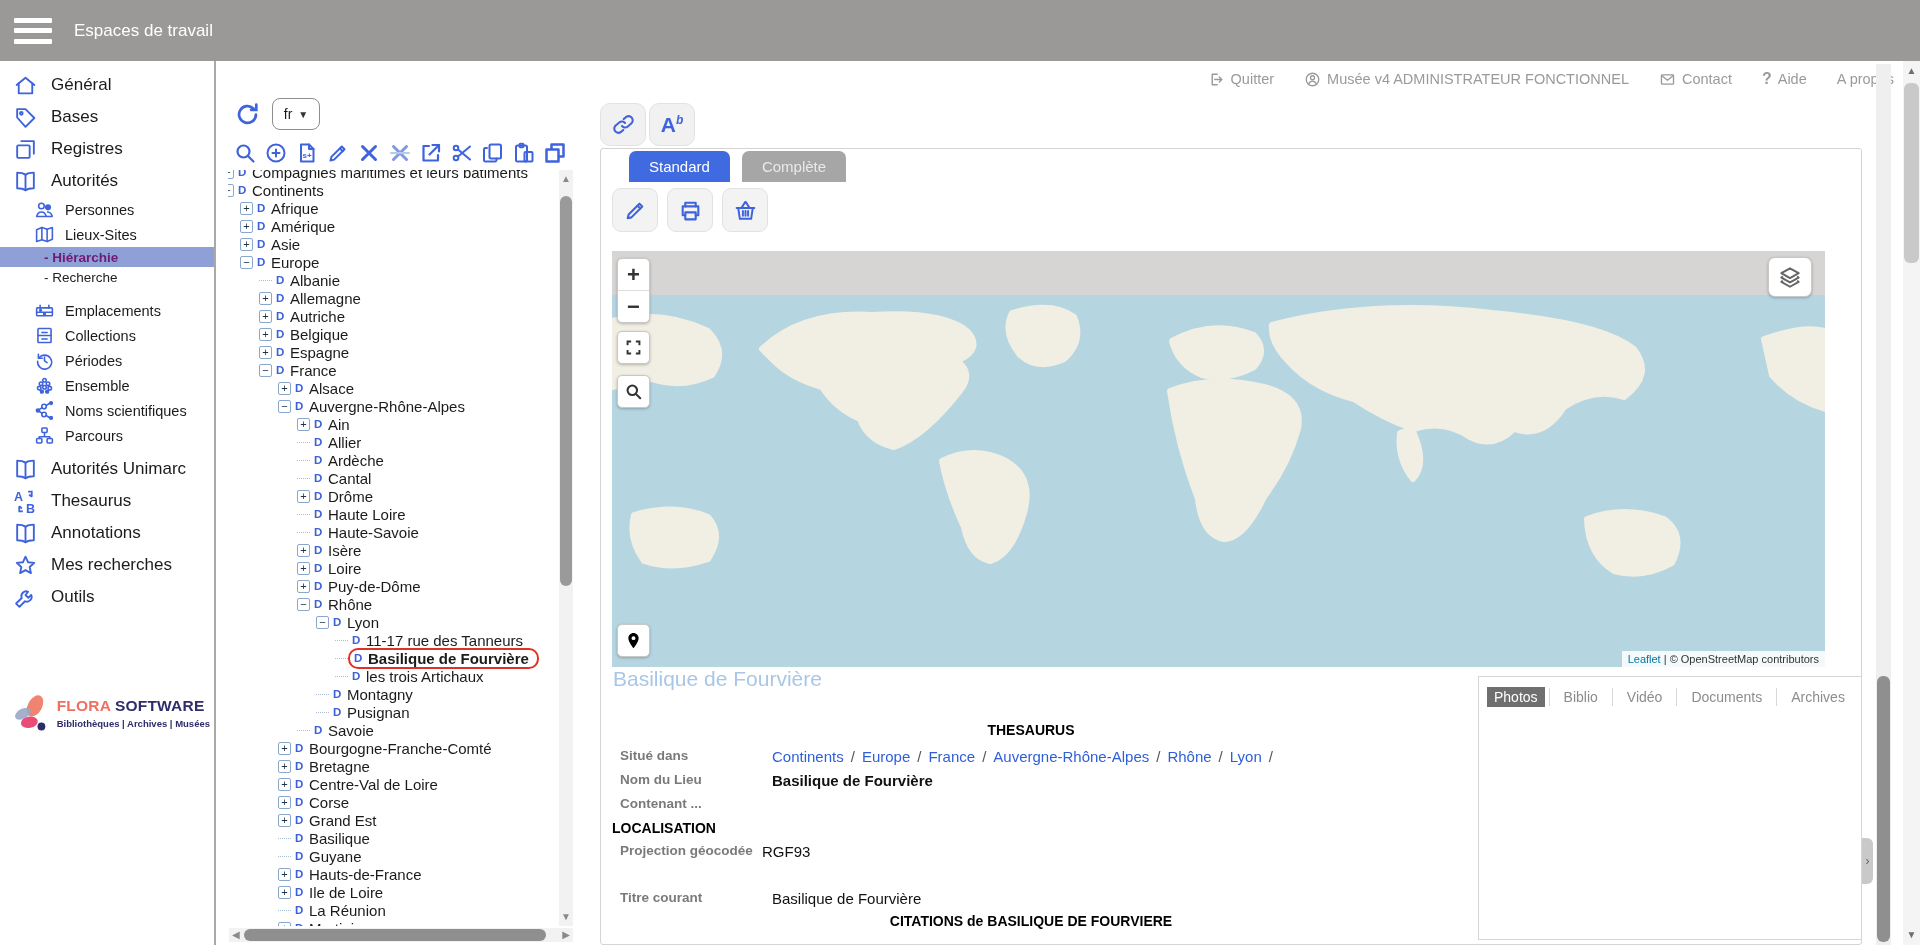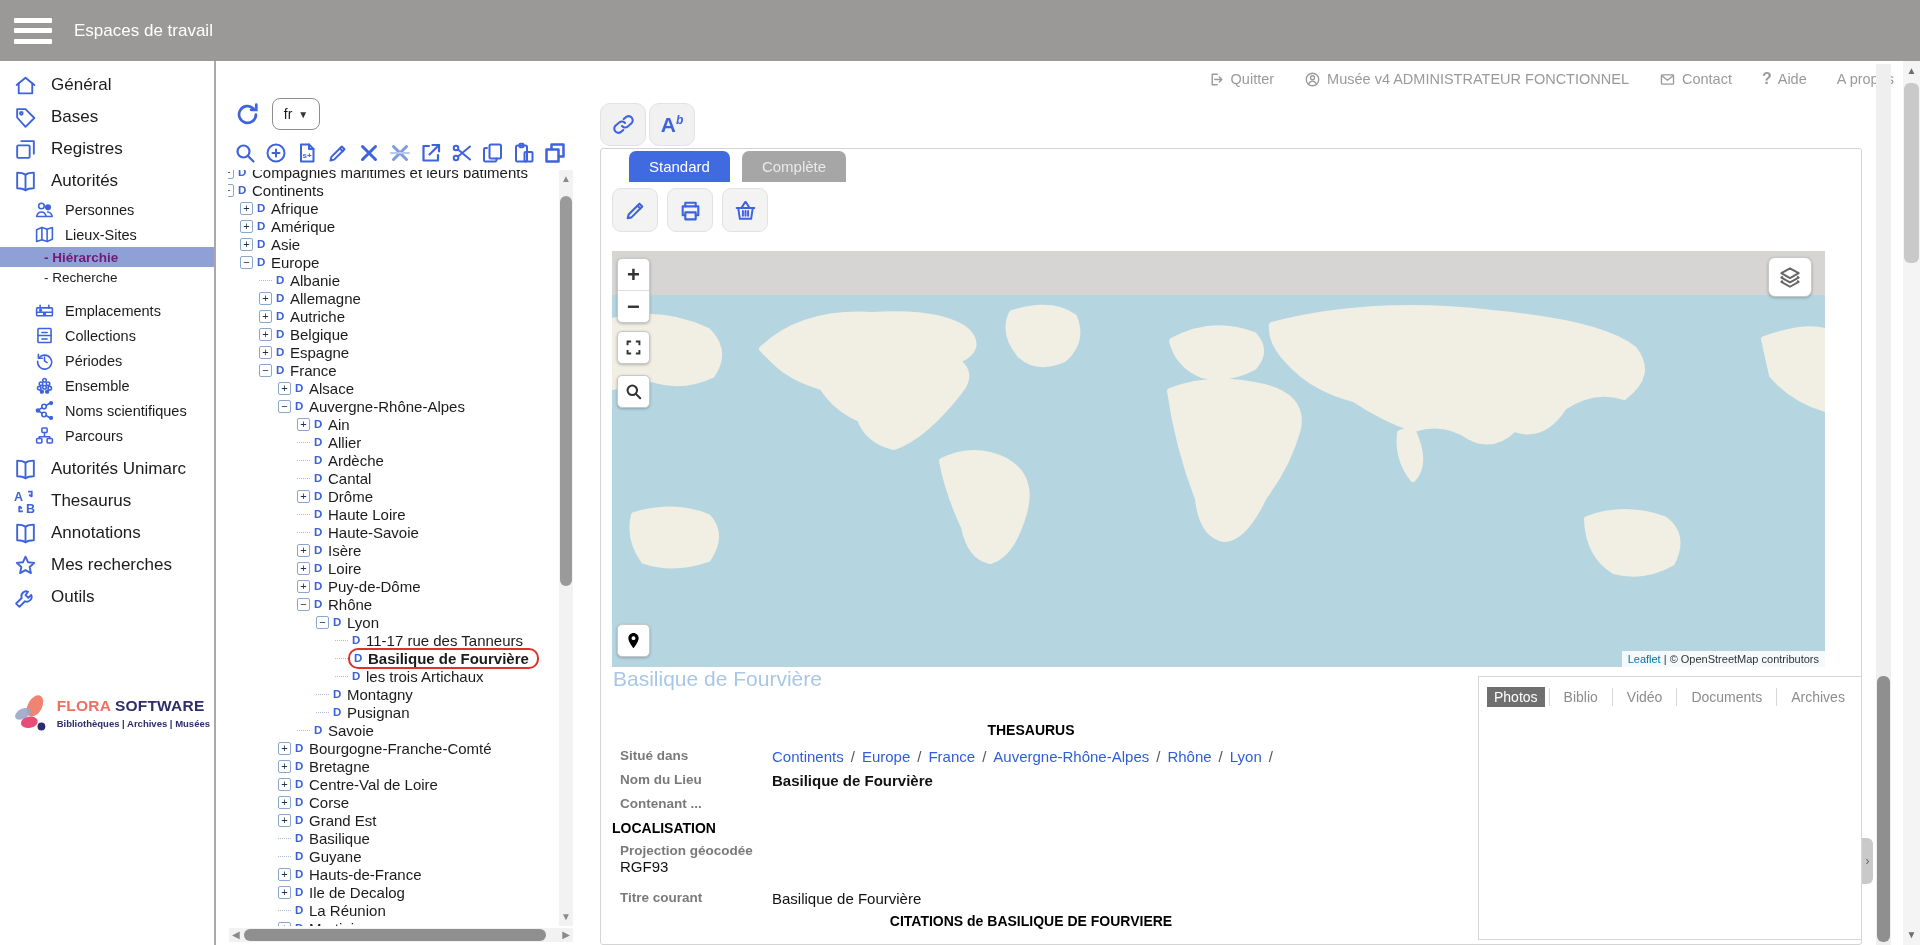--- a/index.html
+++ b/index.html
@@ -583,21 +583,21 @@
           <span class="tlabel">Guyane</span>
         </div>
         <div class="trow" style="padding-left: 57px;">
           <span class="texp">+</span>
           <span class="dico">D</span>
           <span class="tlabel">Hauts-de-France</span>
         </div>
         <div class="trow" style="padding-left: 57px;">
           <span class="texp">+</span>
           <span class="dico">D</span>
-          <span class="tlabel">Ile de Decalog</span>
+          <span class="tlabel">Ile de Loire</span>
         </div>
         <div class="trow" style="padding-left: 57px;">
           <span class="tstub"></span>
           <span class="dico">D</span>
           <span class="tlabel">La Réunion</span>
         </div>
         <div class="trow" style="padding-left: 57px;">
           <span class="texp">+</span>
           <span class="dico">D</span>
           <span class="tlabel">Martinique</span>
@@ -742,21 +742,21 @@
     <div class="flabel">Nom du Lieu</div>
     <div class="fvalue bold">Basilique de Fourvière</div>
   </div>
 
   <div class="frow" style="top:796px;">
     <div class="flabel">Contenant ...</div>
   </div>
 
   <div class="sec-head-left" style="top:820px;">LOCALISATION</div>
 
-  <div class="frow" style="top:843px;flex-direction:column;">
+  <div class="frow" style="top:843px;">
     <div class="flabel" style="width:142px;">Projection géocodée</div>
     <div class="fvalue">RGF93</div>
   </div>
 
 
   <div class="frow" style="top:890px;">
     <div class="flabel">Titre courant</div>
     <div class="fvalue">Basilique de Fourvière</div>
   </div>
 

